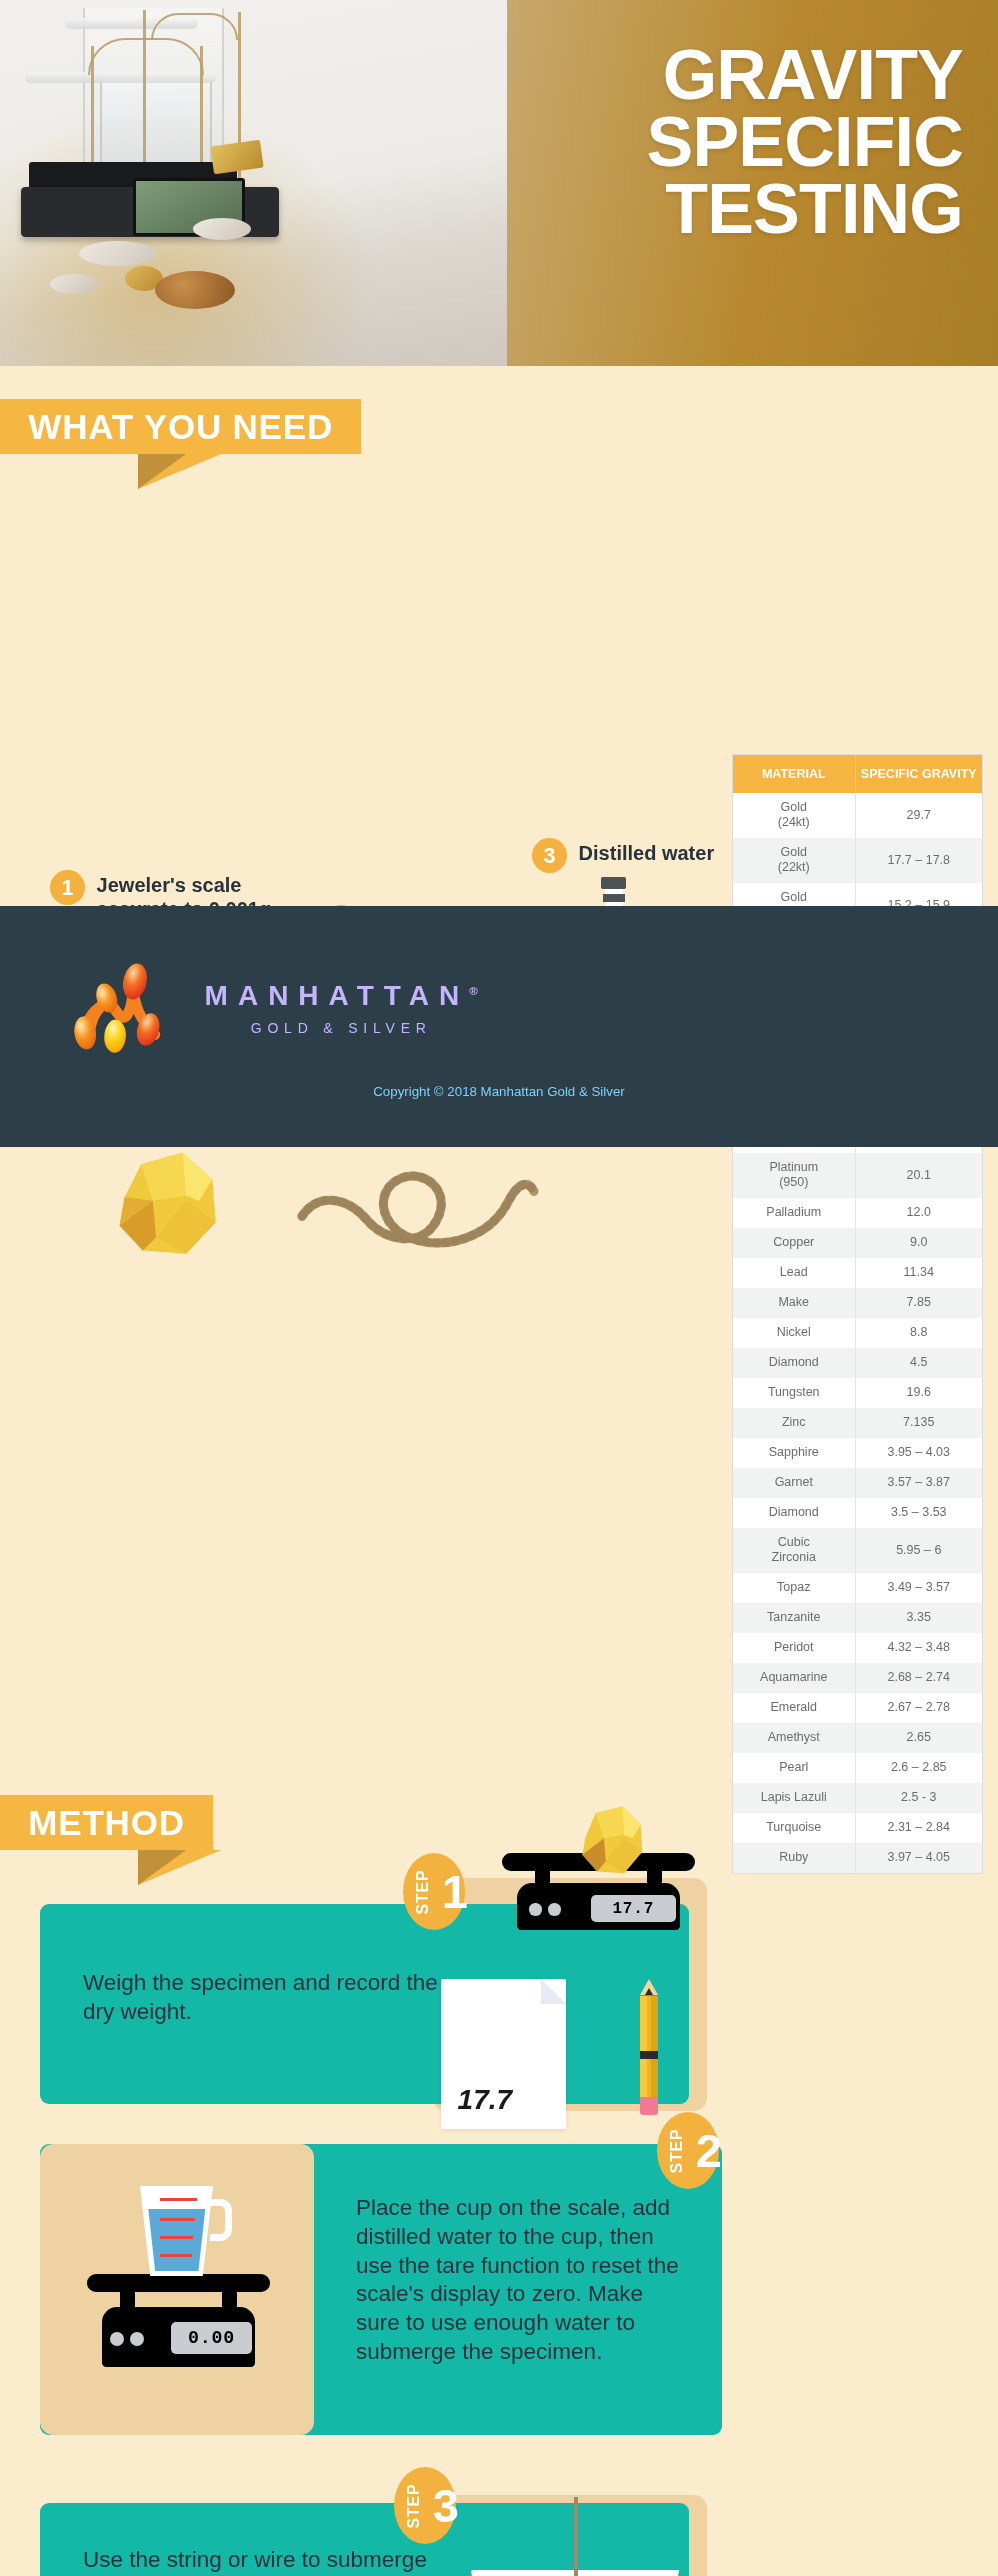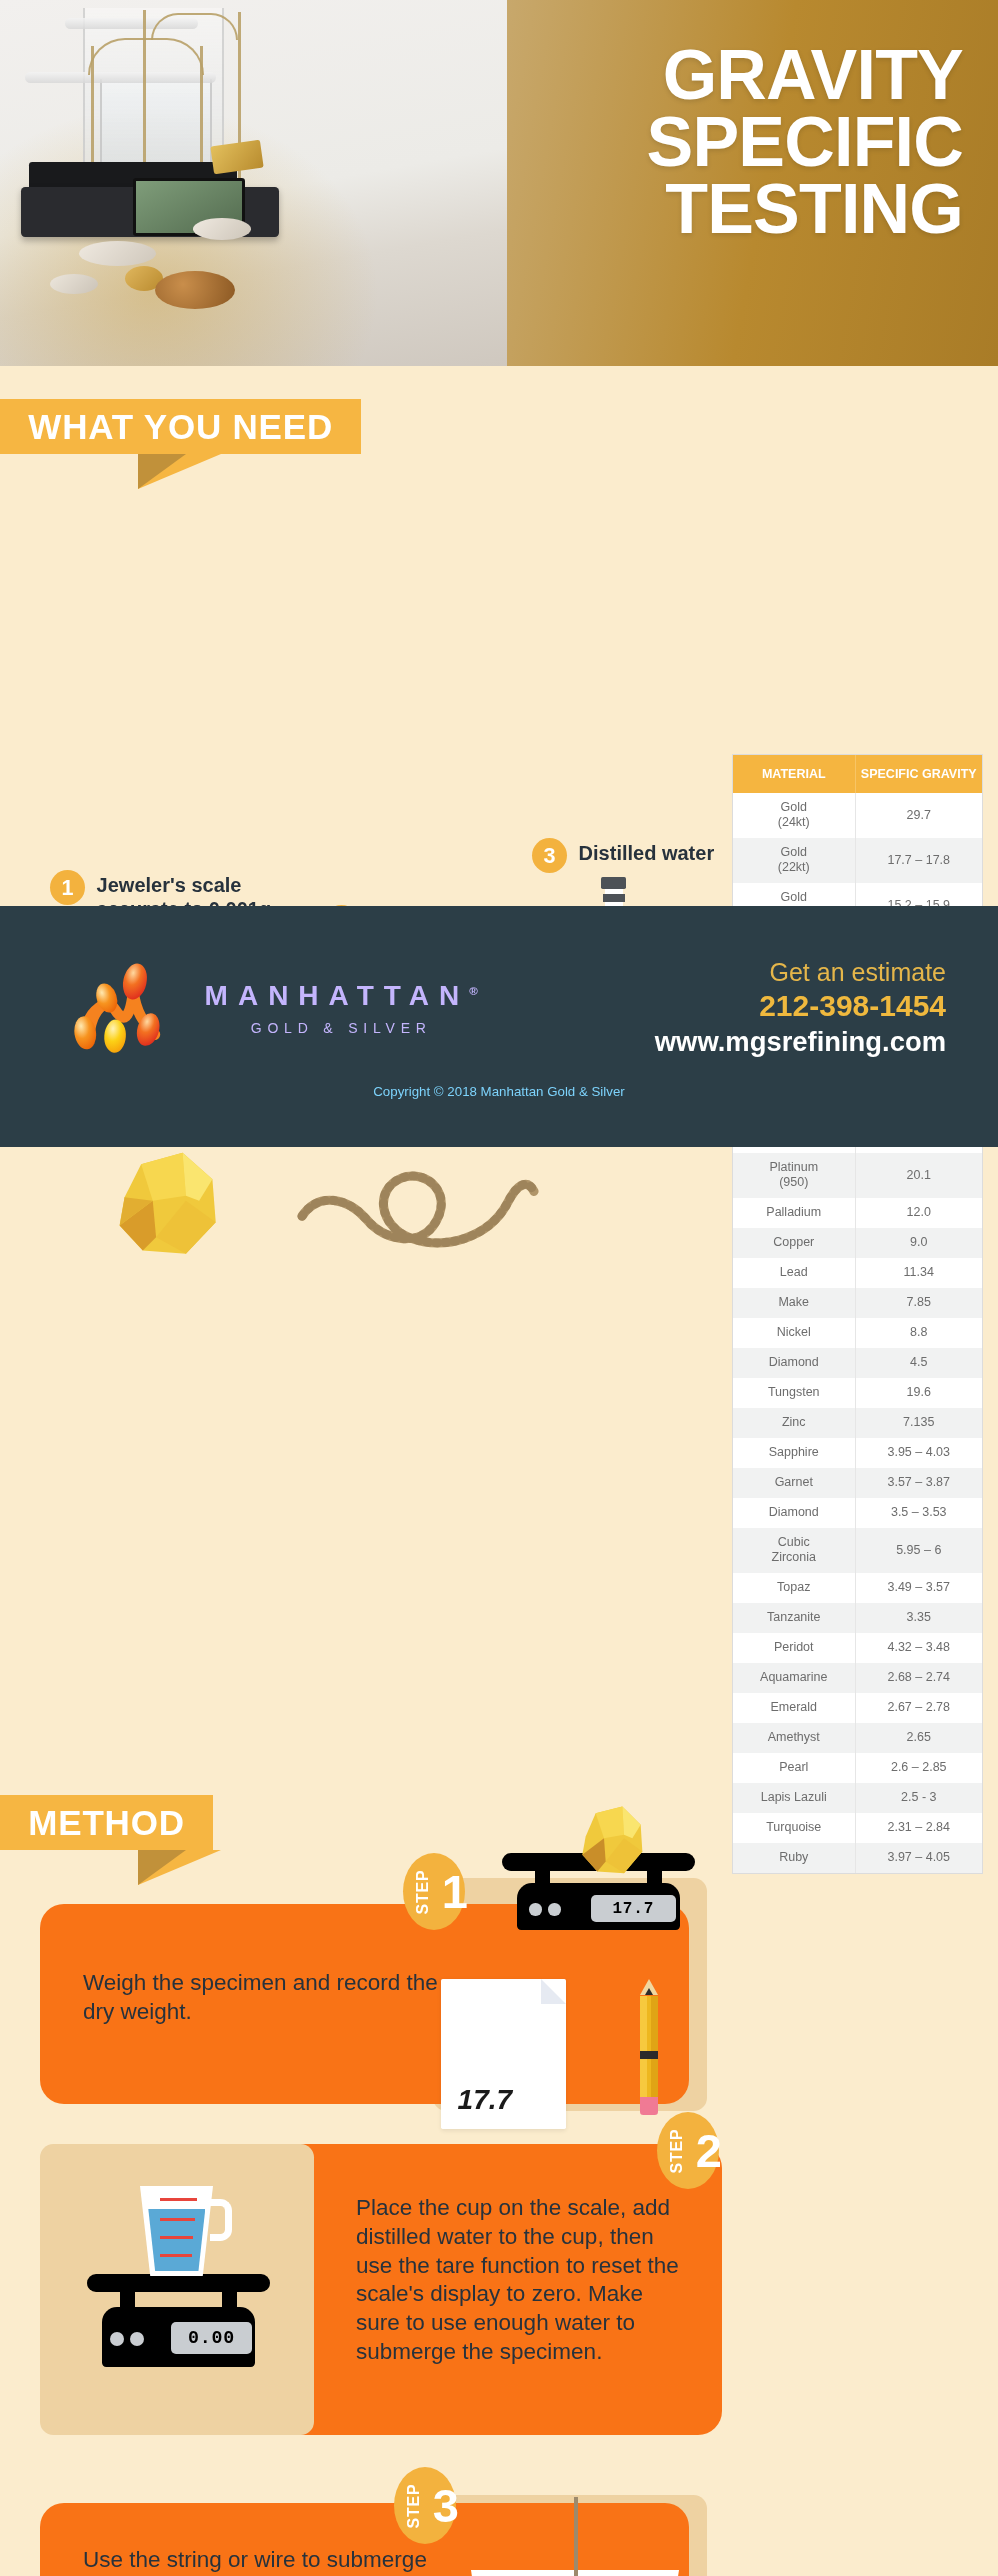--- a/index.html
+++ b/index.html
@@ -193,22 +193,22 @@
   .nugget svg { display:block; }
 
   
   .rope { position:absolute; }
 
   
   .method-section { position: relative; }
 
   .step-card {
     position: relative;
-    background: #f97316;
-    border-radius: 24px;
+    background: #14b8a6;
+    border-radius: 9px;
     overflow: visible;
   }
   .step-img-panel {
     position: absolute;
     background: #eed2a2;
     border-radius: 13.3px;
   }
   .step-text {
     color: #27323c;
     font-size: 22.5px;
@@ -706,21 +706,16 @@
         <ellipse cx="48" cy="48" rx="12" ry="18" fill="url(#gB)" transform="rotate(-18 48 48)"></ellipse>
         <ellipse cx="22" cy="90" rx="13" ry="20" fill="url(#gB)" transform="rotate(-8 22 90)"></ellipse>
         <ellipse cx="58" cy="94" rx="13" ry="20" fill="url(#gC)" transform="rotate(4 58 94)"></ellipse>
         <ellipse cx="98" cy="86" rx="13" ry="20" fill="url(#gA)" transform="rotate(16 98 86)"></ellipse>
       </svg>
       <div class="logo-text">
         <div class="logo-name"><span>MANHATTAN</span><span class="logo-reg">®</span></div>
         <div class="logo-sub">GOLD &amp; SILVER</div>
       </div>
     </div>
-    <div class="footer-right">
-      <div class="fr-est">Get an estimate</div>
-      <div class="fr-phone">212-398-1454</div>
-      <div class="fr-web">www.mgsrefining.com</div>
-    </div>
     <div class="copyright">Copyright © 2018 Manhattan Gold &amp; Silver</div>
   </div>
 </div>
 
 
 </body></html>

